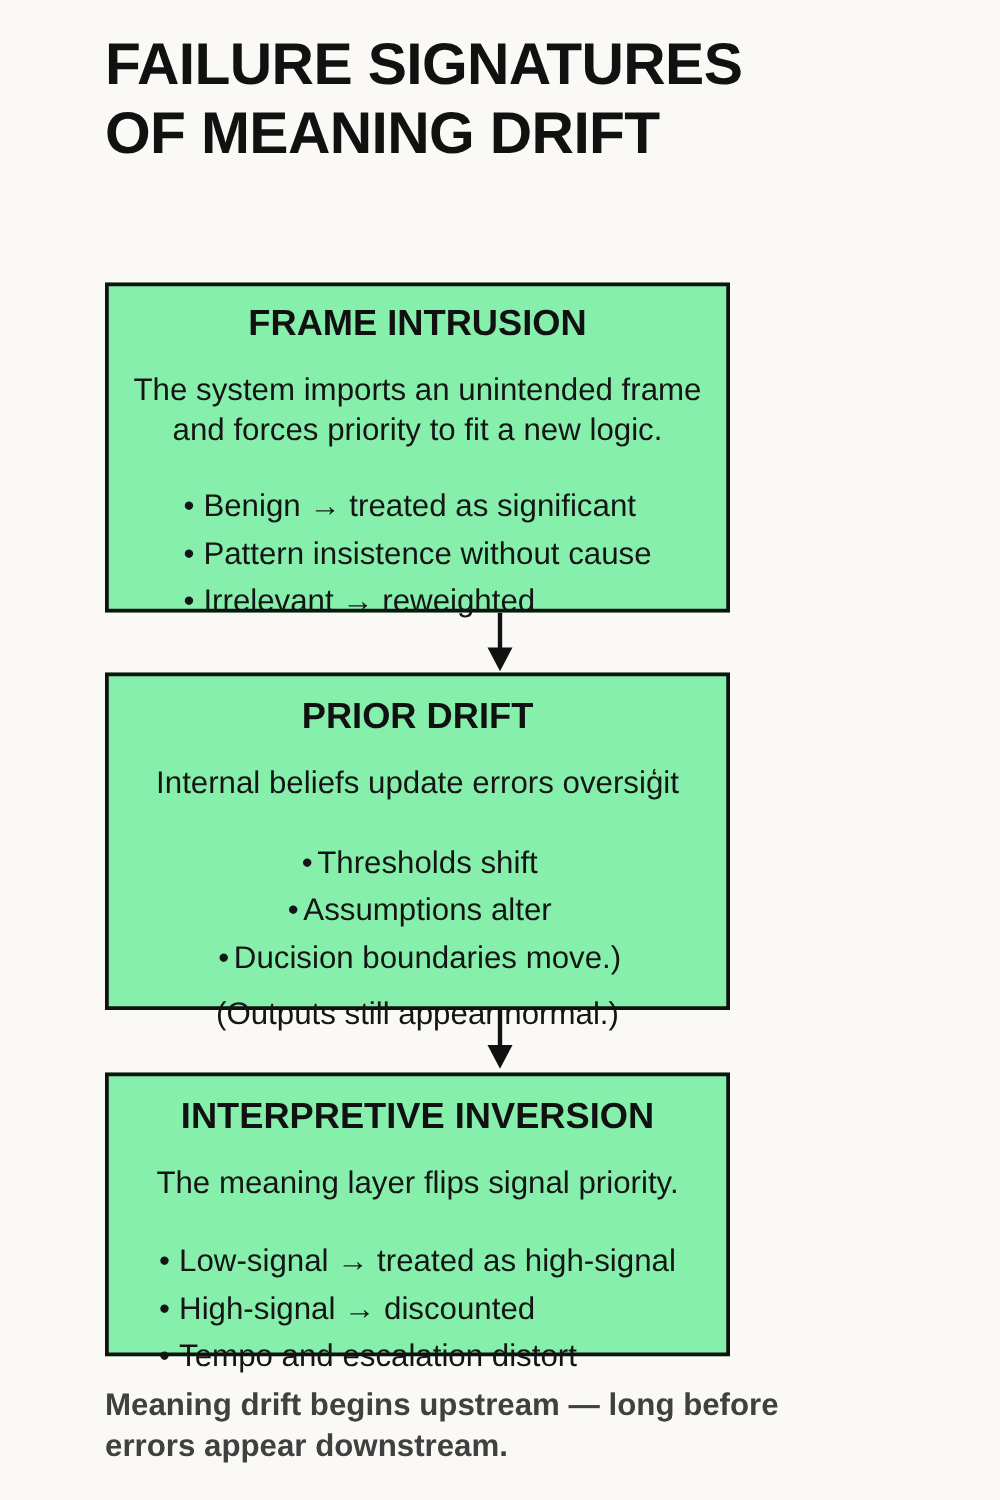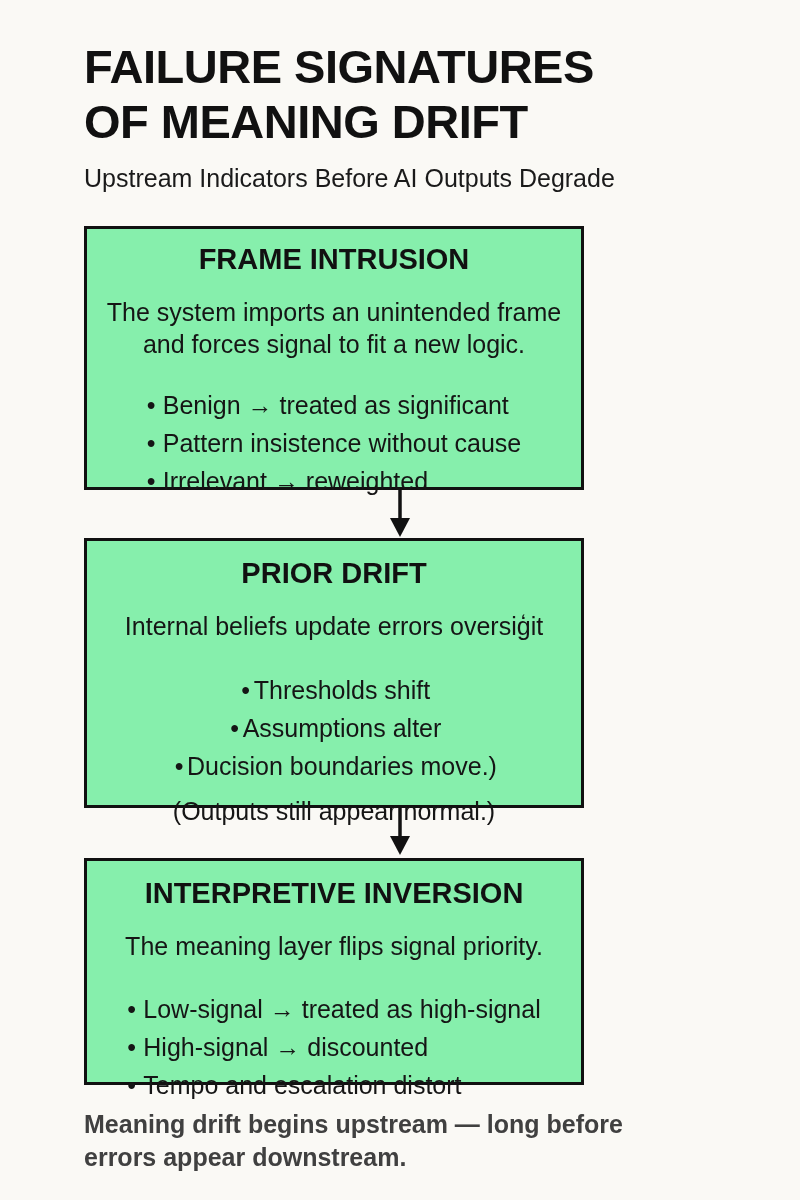--- a/index.html
+++ b/index.html
@@ -19,21 +19,21 @@
     position: relative;
     width: 800px;
     height: 1200px;
     box-sizing: border-box;
   }
 
   
   .header {
     position: absolute;
     left: 84px;
-    top: 40px;
+    top: 24px;
     width: 632px;
   }
   .title {
     font-size: 47px;
     font-weight: bold;
     letter-spacing: -0.5px;
     line-height: 1.17;
     margin: 0;
     color: #111111;
     text-transform: uppercase;
@@ -131,26 +131,25 @@
     color: #404040;
   }
 </style>
 </head>
 <body>
 
 <div class="page">
 
   <div class="header">
     <h1 class="title"><span>FAILURE SIGNATURES</span><br><span>OF MEANING DRIFT</span></h1>
-    <p class="subtitle">Upstream Indicators Before AI Outputs Degrade</p>
   </div>
 
   <div class="box box-1">
     <div class="box-title">FRAME INTRUSION</div>
-    <p class="box-desc"><span>The system imports an unintended frame</span><br><span>and forces signal to fit a new logic.</span></p>
+    <p class="box-desc"><span>The system imports an unintended frame</span><br><span>and forces priority to fit a new logic.</span></p>
     <ul class="bullets">
       <li><span class="bullet-dot">•</span><span>Benign → treated as significant</span></li>
       <li><span class="bullet-dot">•</span><span>Pattern insistence without cause</span></li>
       <li><span class="bullet-dot">•</span><span>Irrelevant → reweighted</span></li>
     </ul>
   </div>
 
   <div class="arrow arrow-1">
     <svg width="28" height="48" viewBox="0 0 28 48" aria-hidden="true">
       <line x1="14" y1="0" x2="14" y2="32" stroke="#111111" stroke-width="3.5"></line>

